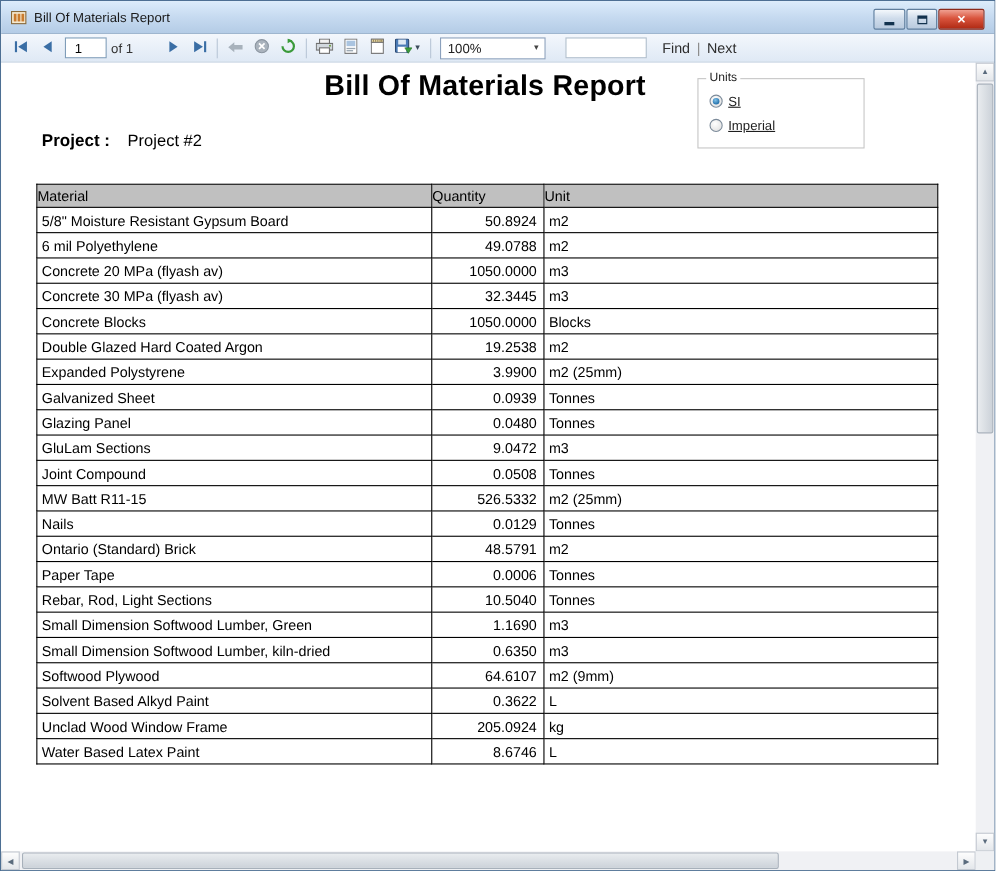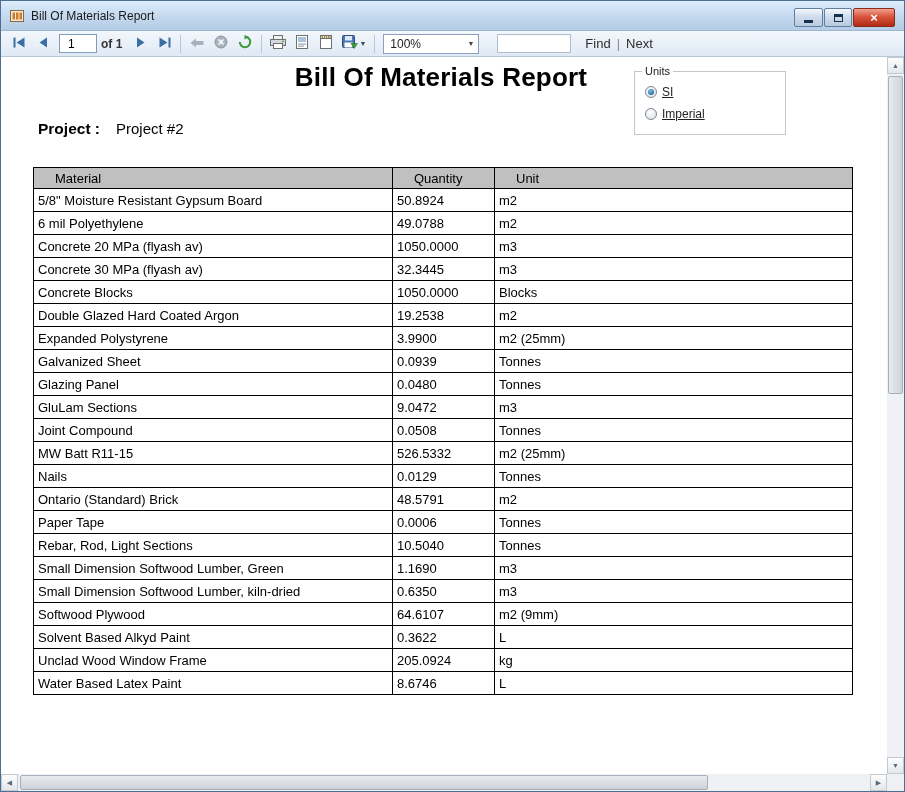--- a/index.html
+++ b/index.html
@@ -43,21 +43,21 @@
   .tb-btn {
     width:24px; height:22px; border:none; background:transparent; padding:0;
     display:flex; align-items:center; justify-content:center; cursor:default;
   }
   .tb-btn .dd { font-size:7px; color:#3a4a5a; margin-left:1px; }
   .tb-sep { width:1px; height:18px; background:#b9c6d6; margin:0 4px; flex:none; }
   .page-input {
     width:38px; height:19px; border:1px solid #7f9db9; background:#fff;
     font-family:"Liberation Sans", sans-serif; font-size:12px; padding-left:8px; margin:0 4px;
   }
-  .of-label { font-size:12px; color:#333; margin-right:6px; white-space:nowrap;font-weight:bold; }
+  .of-label { font-size:12px; color:#333; margin-right:24px; white-space:nowrap; }
   .zoom-box {
     width:96px; height:20px; border:1px solid #8aa0bc; background:#fff;
     display:flex; align-items:center; font-size:12px; color:#222;
     padding-left:6px; margin:0 4px;
   }
   .zoom-arrow { margin-left:auto; width:15px; height:100%; display:flex; align-items:center; justify-content:center; font-size:7px; color:#444; }
   .find-input {
     width:74px; height:19px; border:1px solid #aebdcc; background:#fff;
     font-family:"Liberation Sans", sans-serif; font-size:12px; padding:0 3px; margin:0 8px 0 14px;
   }
@@ -88,30 +88,30 @@
   }
   .project-line { position:absolute; left:37px; top:63px; font-size:15px; color:#000; }
   .project-label { font-weight:bold; font-size:15.5px; margin-right:16px; }
 
   table.bom-table {
     position:absolute; left:32px; top:110px; width:760px;
     border-collapse:collapse; table-layout:fixed; font-size:13px; color:#000;
   }
   .bom-table th {
     background:#c0c0c0; font-weight:normal; text-align:left;
-    height:21px; padding:0 21px; border:1px solid #000; overflow:hidden; white-space:nowrap;
+    height:21px; padding:0 0; border:1px solid #000; overflow:hidden; white-space:nowrap;
   }
   .bom-table td {
     height:23px; padding:0 4px; border:1px solid #000;
     overflow:hidden; white-space:nowrap; background:#fff;
   }
   .col-material { width:359px; }
   .col-quantity { width:102px; }
   .col-unit { width:358px; }
-  td.col-quantity { text-align:left; padding-right:6px; }
+  td.col-quantity { text-align:right; padding-right:6px; }
 
   
   .vscroll { position:absolute; top:56px; right:0; width:17px; bottom:17px; background:#f0f1f4; display:flex; flex-direction:column; }
   .hscroll { position:absolute; left:0; bottom:0; right:17px; height:17px; background:#f0f1f4; display:flex; }
   .scroll-btn {
     width:17px; height:17px; flex:none;
     background:linear-gradient(#fdfdfd, #e4e7eb); border:1px solid #c3c9d1;
     color:#5a6b7d; font-size:7px; display:flex; align-items:center; justify-content:center; cursor:default;
   }
   .vtrack { flex:1; position:relative; }

